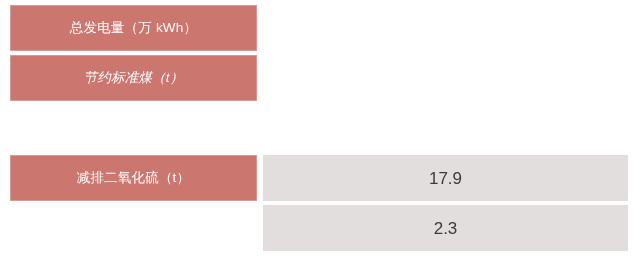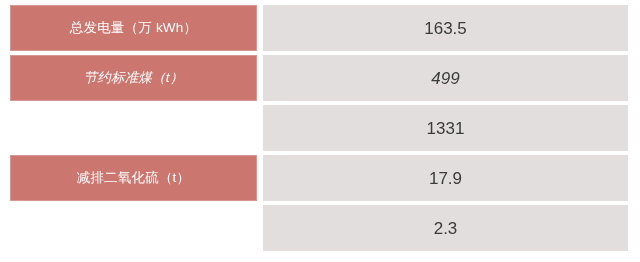--- a/index.html
+++ b/index.html
@@ -75,38 +75,29 @@
 </style>
 </head>
 <body>
 
 <div id="stats-panel">
 
   <div class="stat-row" style="top:5px;">
     <div class="stat-label-cell">
       <span class="stat-label-text">总发电量（万 kWh）</span>
     </div>
-    <div class="stat-value-cell">
-      <span class="stat-value-text">163.5</span>
-    </div>
   </div>
 
   <div class="stat-row" style="top:55px;font-style:italic;">
     <div class="stat-label-cell">
       <span class="stat-label-text">节约标准煤（t）</span>
     </div>
-    <div class="stat-value-cell">
-      <span class="stat-value-text">499</span>
-    </div>
   </div>
 
   <div class="stat-row" style="top:105px;">
-    <div class="stat-value-cell">
-      <span class="stat-value-text">1331</span>
-    </div>
   </div>
 
   <div class="stat-row" style="top:155px;">
     <div class="stat-label-cell">
       <span class="stat-label-text">减排二氧化硫（t）</span>
     </div>
     <div class="stat-value-cell">
       <span class="stat-value-text">17.9</span>
     </div>
   </div>

